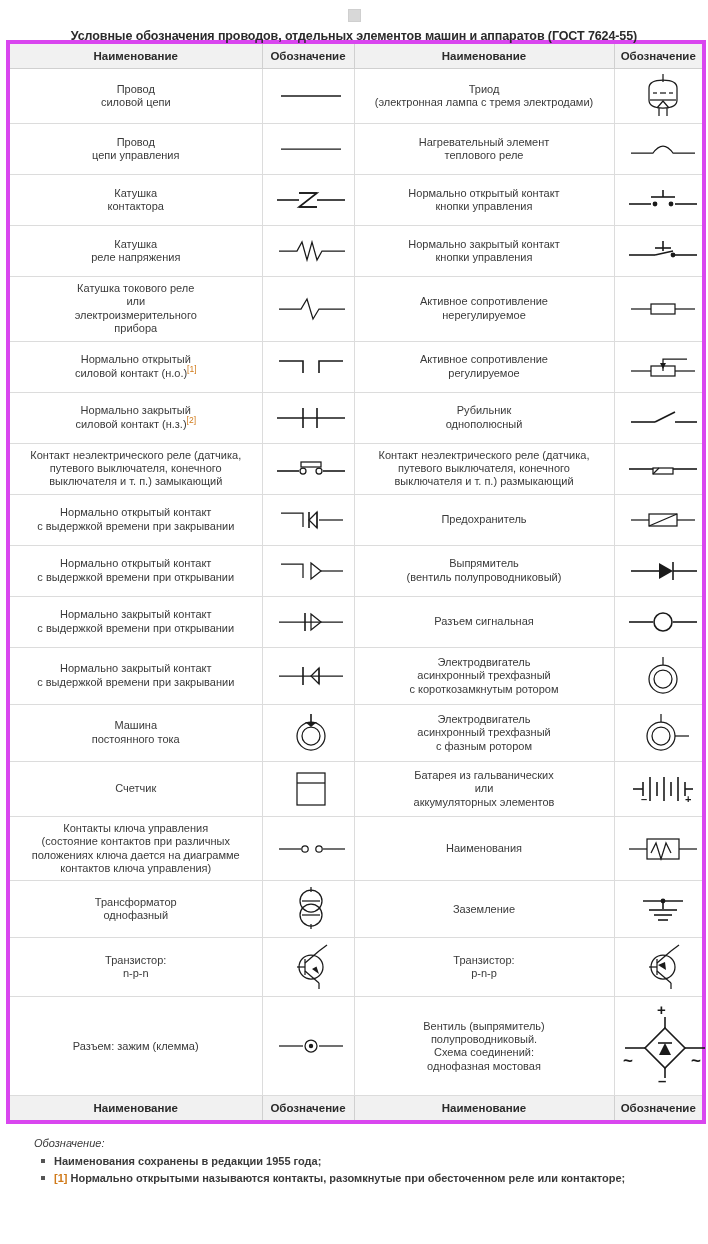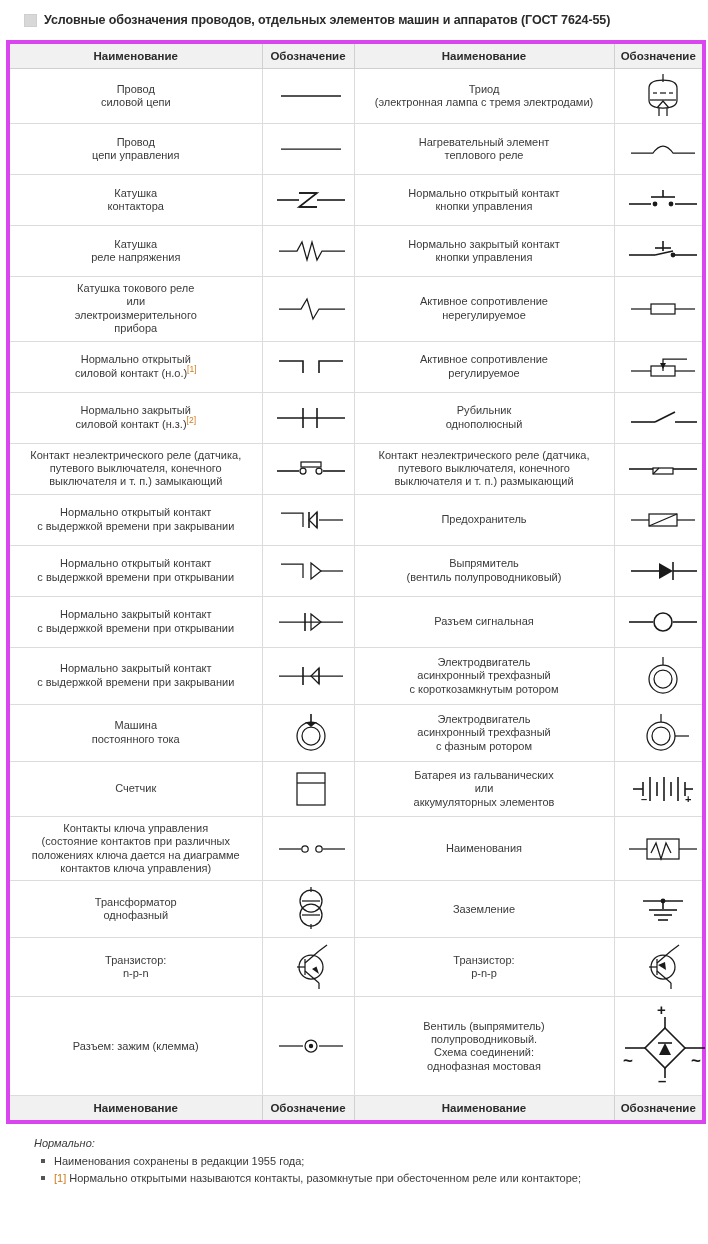--- a/index.html
+++ b/index.html
@@ -10,22 +10,23 @@
     color:#333333;
     -webkit-font-smoothing:antialiased;
   }
   .page{width:708px;position:relative;}
 
   
   .title-bar{
     display:flex;
     align-items:center;
     gap:7px;
-    padding:9px 0 0 24px;
+    padding:9px 0 0 0;
     height:22px;
+    flex-direction:column;
   }
   .title-square{
     width:11px;height:11px;
     background:#d8d8d8;
     border:1px solid #cfcfcf;
     flex:0 0 auto;
   }
   .title-text{
     font-size:12.5px;
     font-weight:600;
@@ -96,20 +97,21 @@
   }
   ul.notes-list{
     margin:0;
     padding-left:18px;
     list-style:none;
   }
   ul.notes-list li{
     position:relative;
     line-height:17px;
     padding-left:2px;
+    font-weight:bold;
   }
   ul.notes-list li::before{
     content:"";
     position:absolute;
     left:-11px;top:6px;
     width:4px;height:4px;
     background:#555;
   }
   .ref{color:#d07a1a;}
 </style>
@@ -521,20 +523,20 @@
           <th>Наименование</th>
           <th>Обозначение</th>
           <th>Наименование</th>
           <th>Обозначение</th>
         </tr>
       </tfoot>
     </table>
   </div>
 
   <div class="notes">
-    <div class="notes-head">Нормально:</div>
+    <div class="notes-head">Обозначение:</div>
     <ul class="notes-list" id="notes-list">
         <li><span>Наименования сохранены в редакции 1955 года;</span></li>
         <li><span class="ref">[1]</span> <span>Нормально открытыми называются контакты, разомкнутые при обесточенном реле или контакторе;</span></li>
       </ul>
   </div>
 
 </div>
 
 </body></html>

